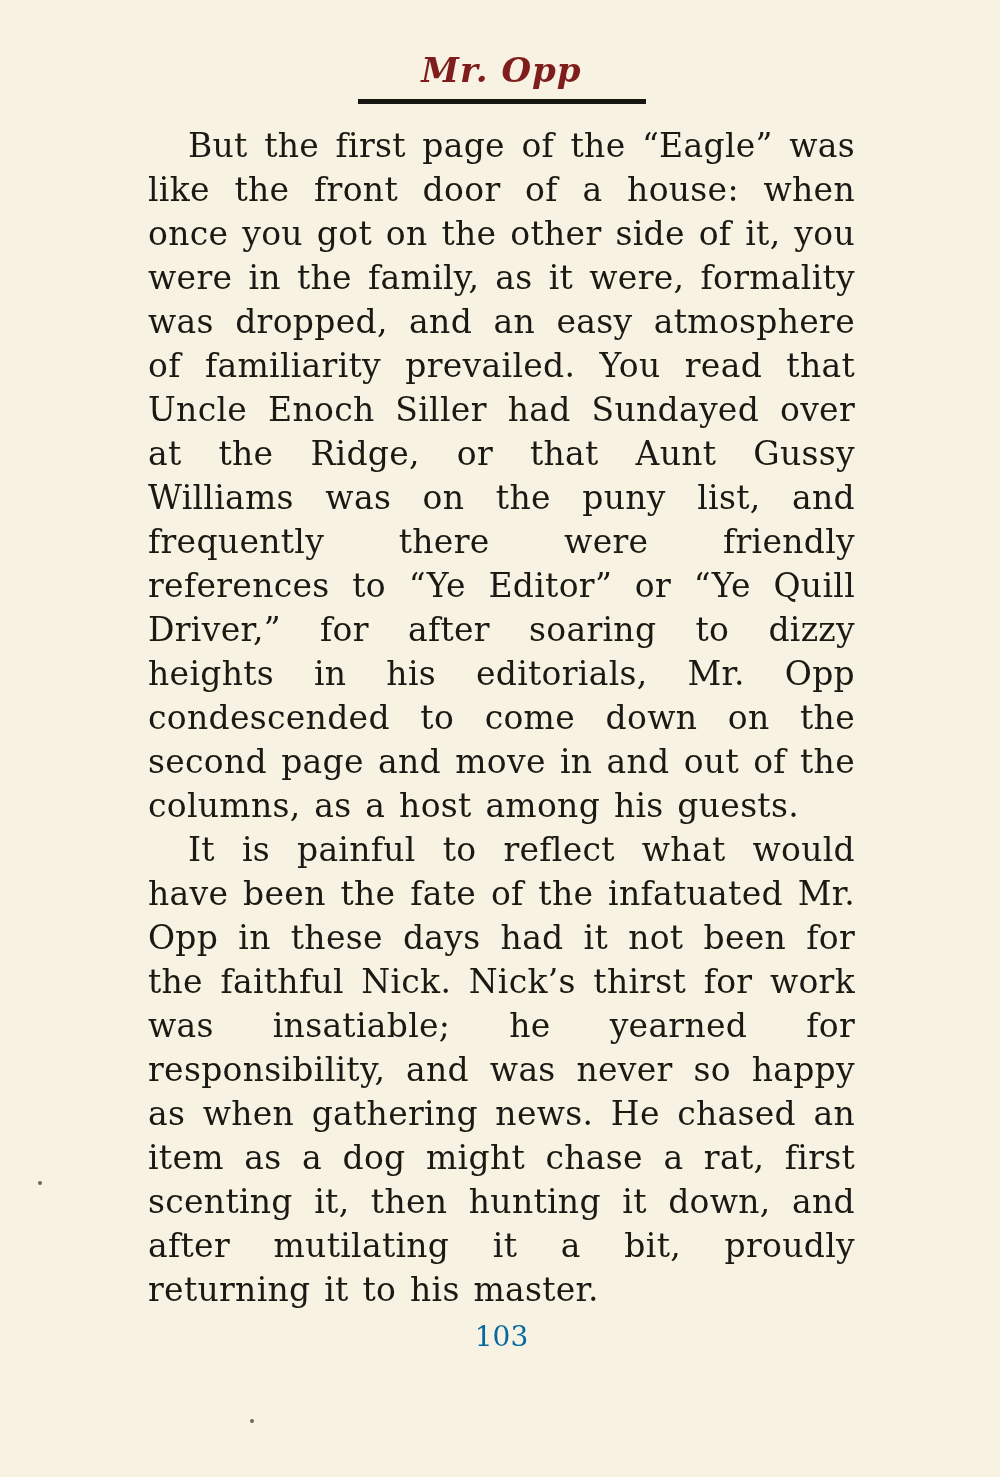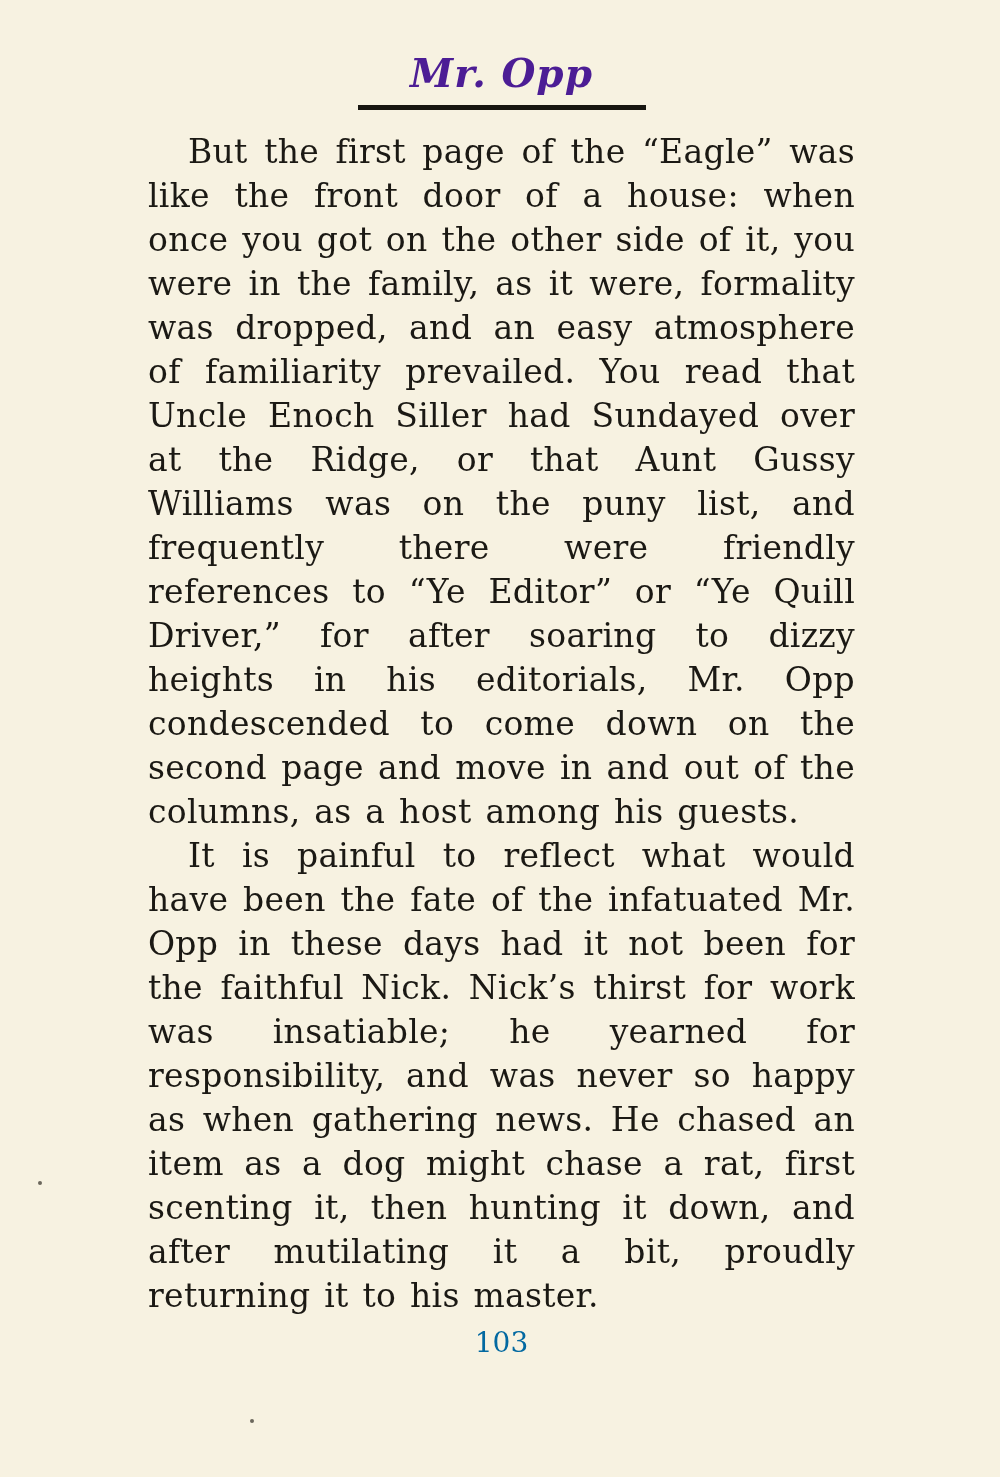--- a/index.html
+++ b/index.html
@@ -17,26 +17,26 @@
     color: #1b1914;
     font-family: "DejaVu Serif", "Liberation Serif", serif;
     padding: 50px 145px 0 148px;
     overflow: hidden;
   }
   .page-header {
     text-align: center;
     margin-bottom: 20px;
   }
   .title {
-    font-size: 39px;
+    font-size: 34px;
     font-style: italic;
     font-weight: bold;
     margin: 0;
     letter-spacing: 1px;
-    color: #4c1d95;
+    color: #7f1d1d;
   }
   .title-rule {
     width: 288px;
     height: 5px;
     background: #181610;
     margin: 9px auto 0 auto;
   }
   .body-text {
     font-size: 33px;
     line-height: 44px;

